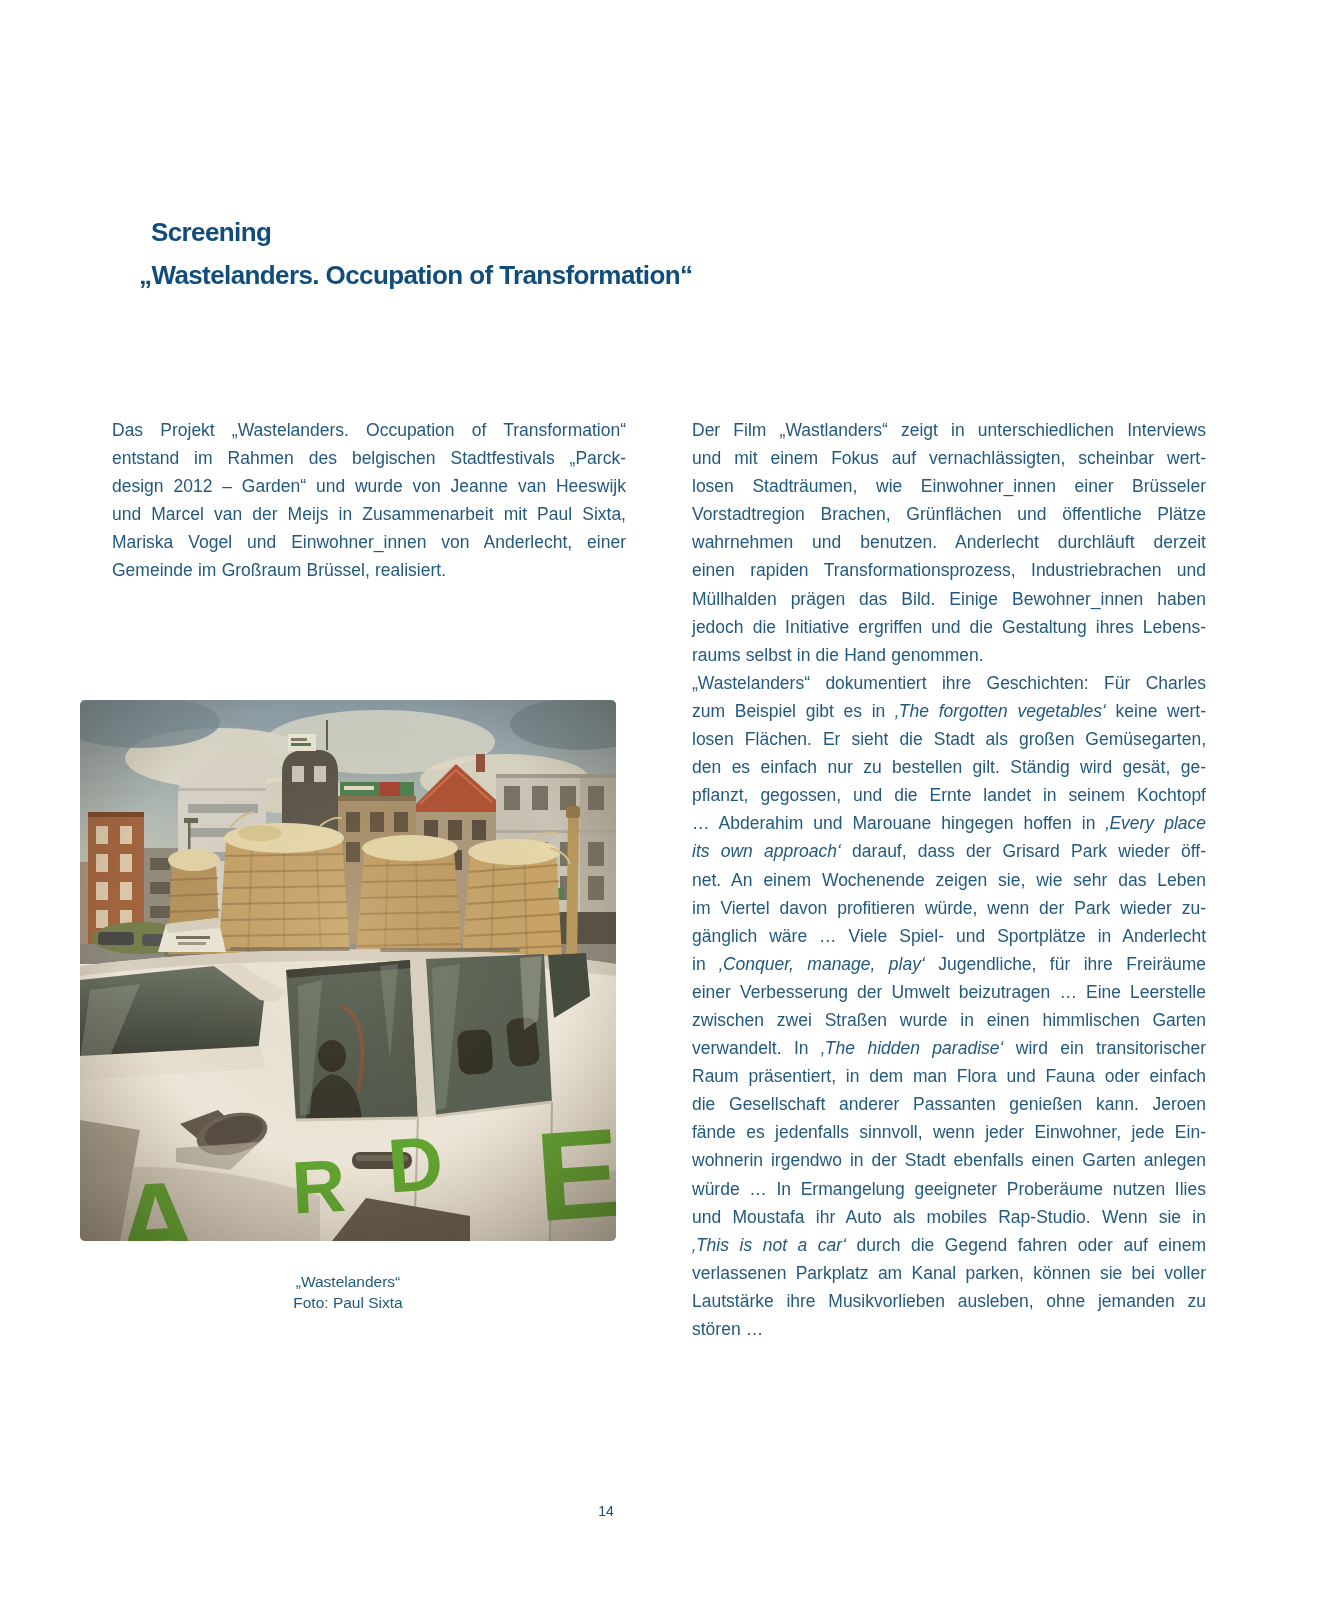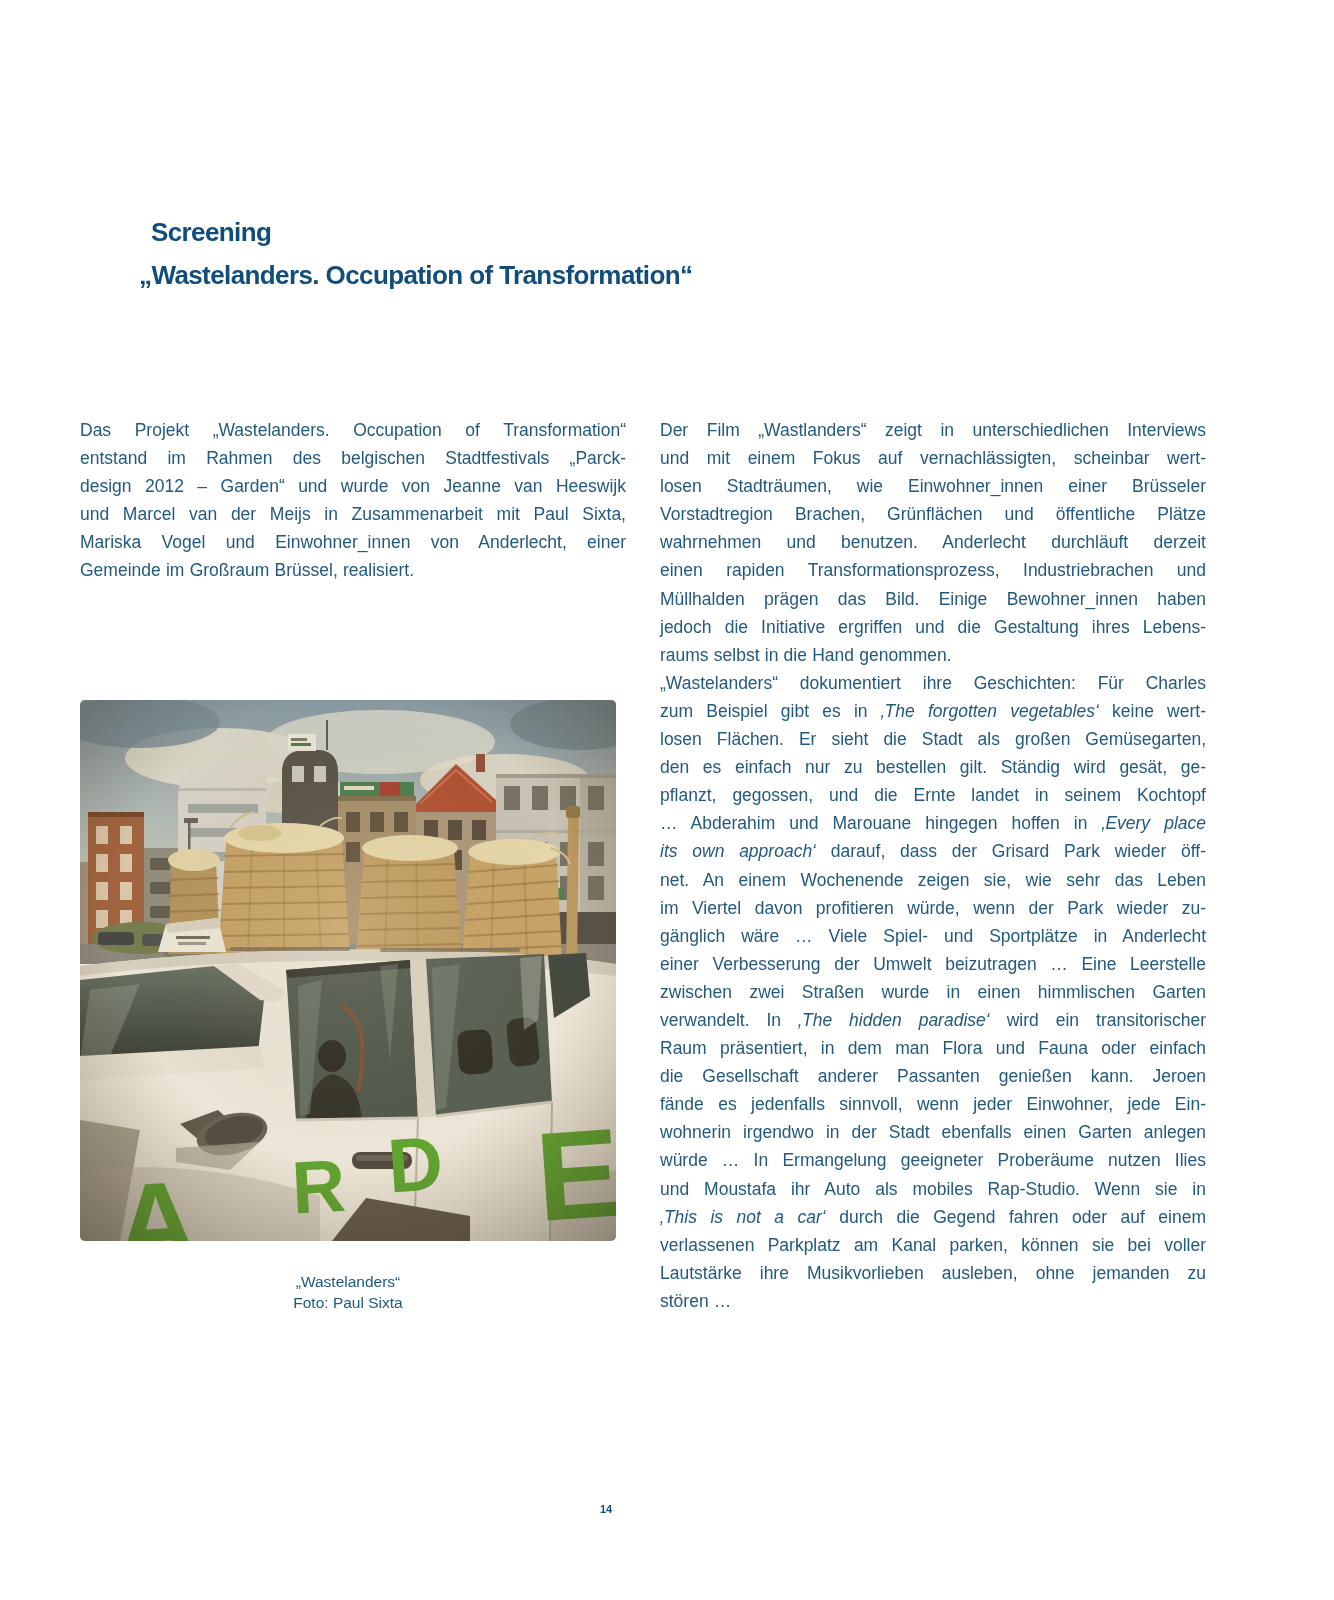--- a/index.html
+++ b/index.html
@@ -19,35 +19,36 @@
   
   .col{
     position:absolute;top:416px;width:546px;
     font-size:17.5px;line-height:28.1px;color:#24597e;
   }
   .col-left{left:80px;}
   .col-right{left:660px;}
   .tline{
     height:28.1px;text-align:justify;text-align-last:justify;
     word-spacing:0.02em;
+    margin-left:32px;
   }
   .tline.flush{text-align-last:left;}
   .tline i{font-style:italic;}
   
   .photo-figure{position:absolute;left:80px;top:700px;margin:0;width:536px;height:541px;}
   .photo-figure svg{display:block;width:536px;height:541px;border-radius:5px;}
   
   .caption{
     position:absolute;left:80px;top:1271px;width:536px;
     text-align:center;font-size:15.5px;line-height:21px;color:#215a7f;
   }
   
   .pagenum{
     position:absolute;left:578px;top:1503px;width:56px;text-align:center;
-    font-size:11px;font-weight:bold;color:#114d7c;
+    font-size:14px;font-weight:normal;color:#114d7c;
   }
 </style>
 </head>
 <body>
 
 <div class="page">
 
   <h1 class="heading">
     <span>Screening</span>
     <span class="hang">„Wastelanders. Occupation of Transformation“</span>
@@ -75,20 +76,21 @@
       <div class="tline"><span>„Wastelanders“ dokumentiert ihre Geschichten: Für Charles</span></div>
       <div class="tline"><span>zum Beispiel gibt es in </span><i>‚The forgotten vegetables‘</i><span> keine wert-</span></div>
       <div class="tline"><span>losen Flächen. Er sieht die Stadt als großen Gemüsegarten,</span></div>
       <div class="tline"><span>den es einfach nur zu bestellen gilt. Ständig wird gesät, ge-</span></div>
       <div class="tline"><span>pflanzt, gegossen, und die Ernte landet in seinem Kochtopf</span></div>
       <div class="tline"><span>… Abderahim und Marouane hingegen hoffen in </span><i>‚Every place</i></div>
       <div class="tline"><i>its own approach‘</i><span> darauf, dass der Grisard Park wieder öff-</span></div>
       <div class="tline"><span>net. An einem Wochenende zeigen sie, wie sehr das Leben</span></div>
       <div class="tline"><span>im Viertel davon profitieren würde, wenn der Park wieder zu-</span></div>
       <div class="tline"><span>gänglich wäre … Viele Spiel- und Sportplätze in Anderlecht</span></div>
+      <div class="tline"><span>in </span><i>‚Conquer, manage, play‘</i><span> Jugendliche, für ihre Freiräume</span></div>
       <div class="tline"><span>einer Verbesserung der Umwelt beizutragen … Eine Leerstelle</span></div>
       <div class="tline"><span>zwischen zwei Straßen wurde in einen himmlischen Garten</span></div>
       <div class="tline"><span>verwandelt. In </span><i>‚The hidden paradise‘</i><span> wird ein transitorischer</span></div>
       <div class="tline"><span>Raum präsentiert, in dem man Flora und Fauna oder einfach</span></div>
       <div class="tline"><span>die Gesellschaft anderer Passanten genießen kann. Jeroen</span></div>
       <div class="tline"><span>fände es jedenfalls sinnvoll, wenn jeder Einwohner, jede Ein-</span></div>
       <div class="tline"><span>wohnerin irgendwo in der Stadt ebenfalls einen Garten anlegen</span></div>
       <div class="tline"><span>würde … In Ermangelung geeigneter Proberäume nutzen Ilies</span></div>
       <div class="tline"><span>und Moustafa ihr Auto als mobiles Rap-Studio. Wenn sie in</span></div>
       <div class="tline"><i>‚This is not a car‘</i><span> durch die Gegend fahren oder auf einem</span></div>

